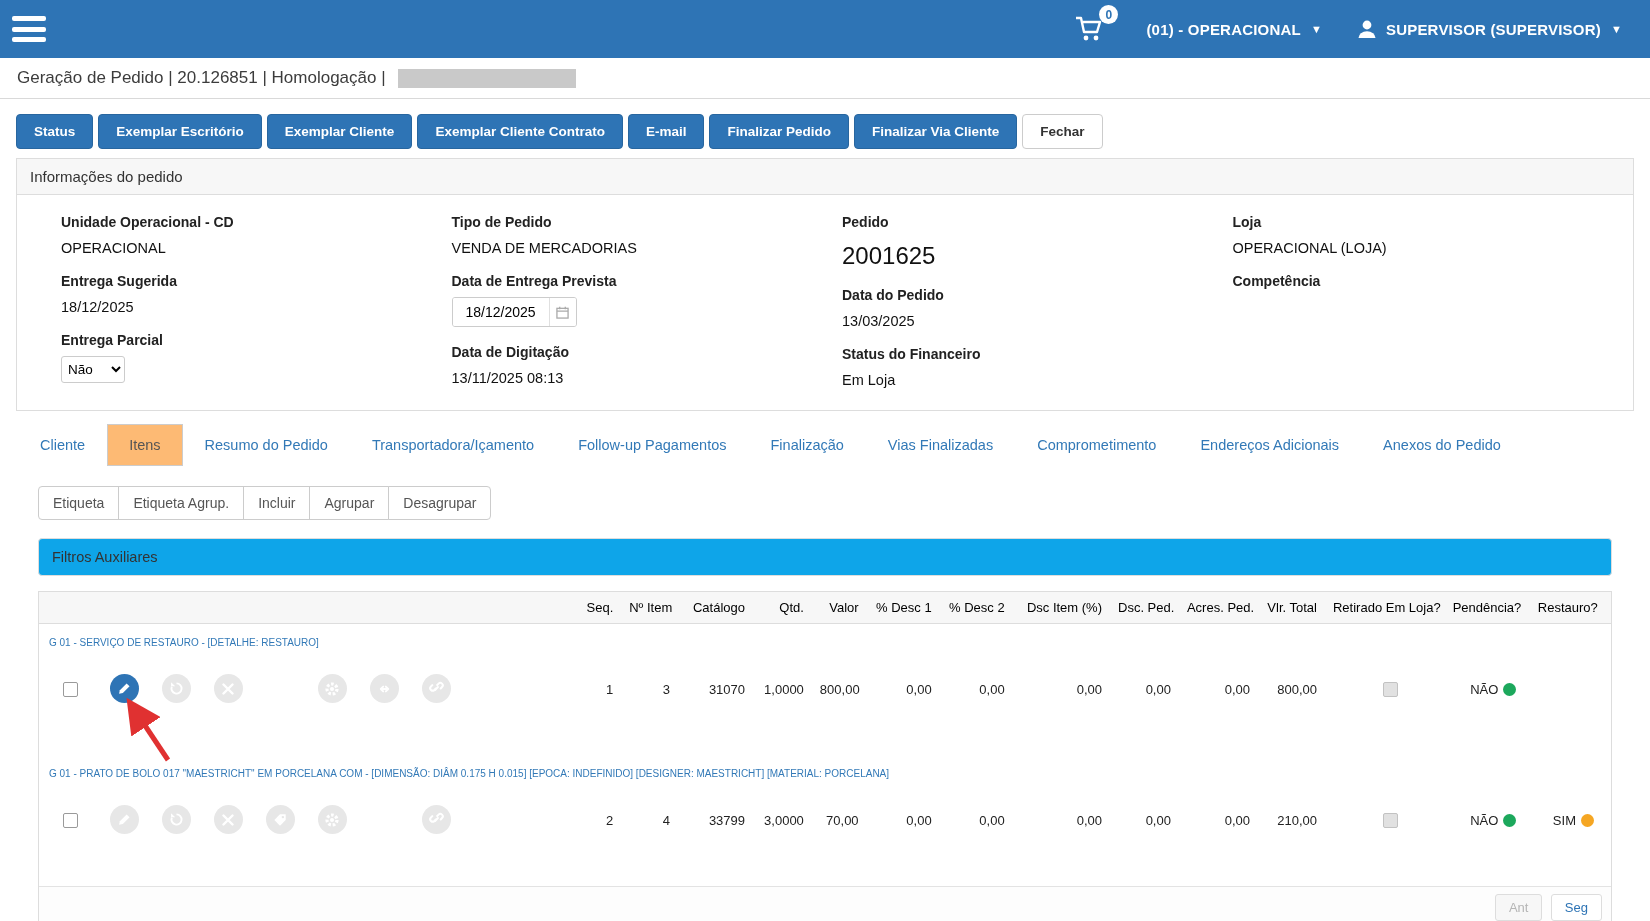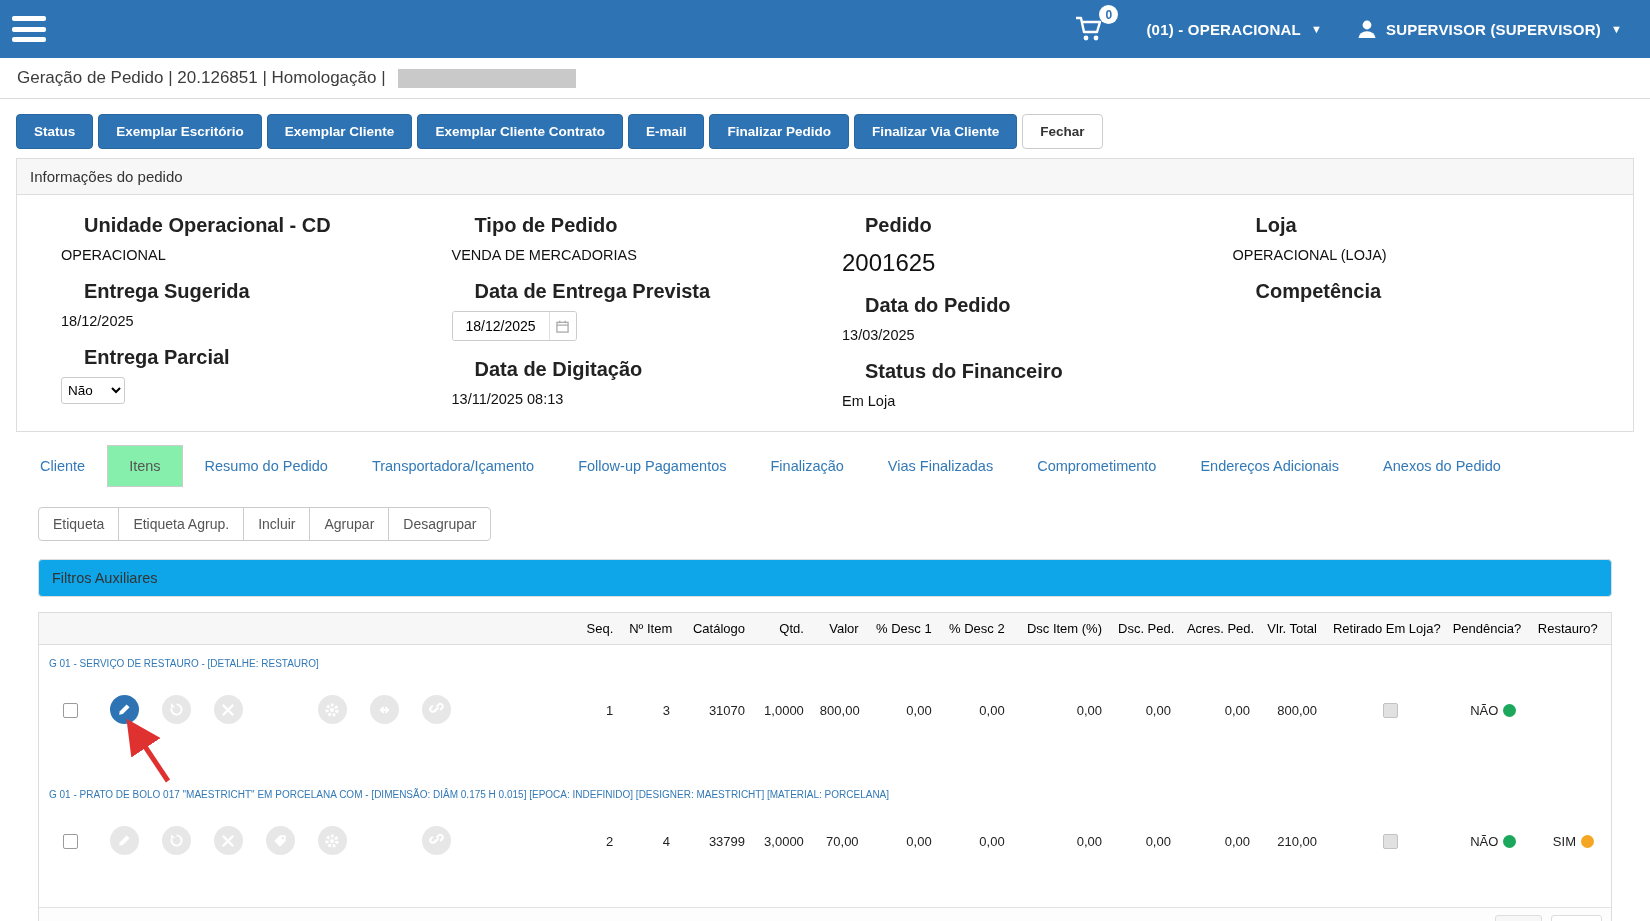--- a/index.html
+++ b/index.html
@@ -32,37 +32,37 @@
     cursor:pointer; white-space:nowrap; }
   .btn-primary { background:#2e74b5; color:#fff; border:1px solid #28669f; }
   .btn-default { background:#fff; color:#333; border:1px solid #ccc; }
 
   
   .info-panel { margin:2px 16px 0 16px; border:1px solid #ddd; }
   .info-header { background:#f7f7f7; border-bottom:1px solid #ddd; padding:9px 13px;
     font-size:15px; color:#333; }
   .info-body { display:grid; grid-template-columns:repeat(4,1fr);
     padding:2px 10px 22px 44px; }
-  .f-label { font-weight:bold; font-size:20px; color:#222; margin-top:17px;margin-left:23px; }
+  .f-label { font-weight:bold; font-size:14px; color:#222; margin-top:17px; }
   .f-value { font-size:14.5px; color:#111; margin-top:10px; }
   .f-value.big { font-size:24px; font-weight:normal; margin-top:12px; }
   .date-group { display:inline-flex; border:1px solid #ccc; border-radius:3px;
     overflow:hidden; margin-top:8px; background:#fff; }
   .date-group input { border:none; outline:none; width:96px; padding:6px 4px;
     font-size:14px; text-align:center; font-family:inherit; }
   .cal-btn { width:27px; display:flex; align-items:center; justify-content:center;
     border-left:1px solid #e0e0e0; background:#fff; cursor:pointer; }
   select.ep-select { margin-top:8px; width:64px; padding:4px 2px; font-size:13.5px;
     border:1px solid #ccc; border-radius:3px; background:#fff; font-family:inherit; }
 
   
   .tabs { display:flex; margin:13px 16px 0 18px; align-items:stretch; }
   .tab { padding:12px 21px; font-size:14.5px; color:#3279b7; cursor:pointer;
     white-space:nowrap; border:1px solid transparent; }
-  .tab.active { border:1px solid #ccc; background:#86efac; color:#555;text-align:right; }
+  .tab.active { border:1px solid #ccc; background:#fdba74; color:#555;text-align:right; }
 
   
   .inner { margin:0 38px; }
   .btn-group { display:inline-flex; margin:20px 0 0 0; }
   .gbtn { background:#fff; border:1px solid #ccc; color:#555; font-size:14px;
     padding:8px 14px; margin-left:-1px; cursor:pointer; font-family:inherit; }
   .gbtn:first-child { border-radius:4px 0 0 4px; margin-left:0; }
   .gbtn:last-child { border-radius:0 4px 4px 0; }
 
   .filters { margin-top:18px; background:#0ea5e9; border:1px solid #ddd;

